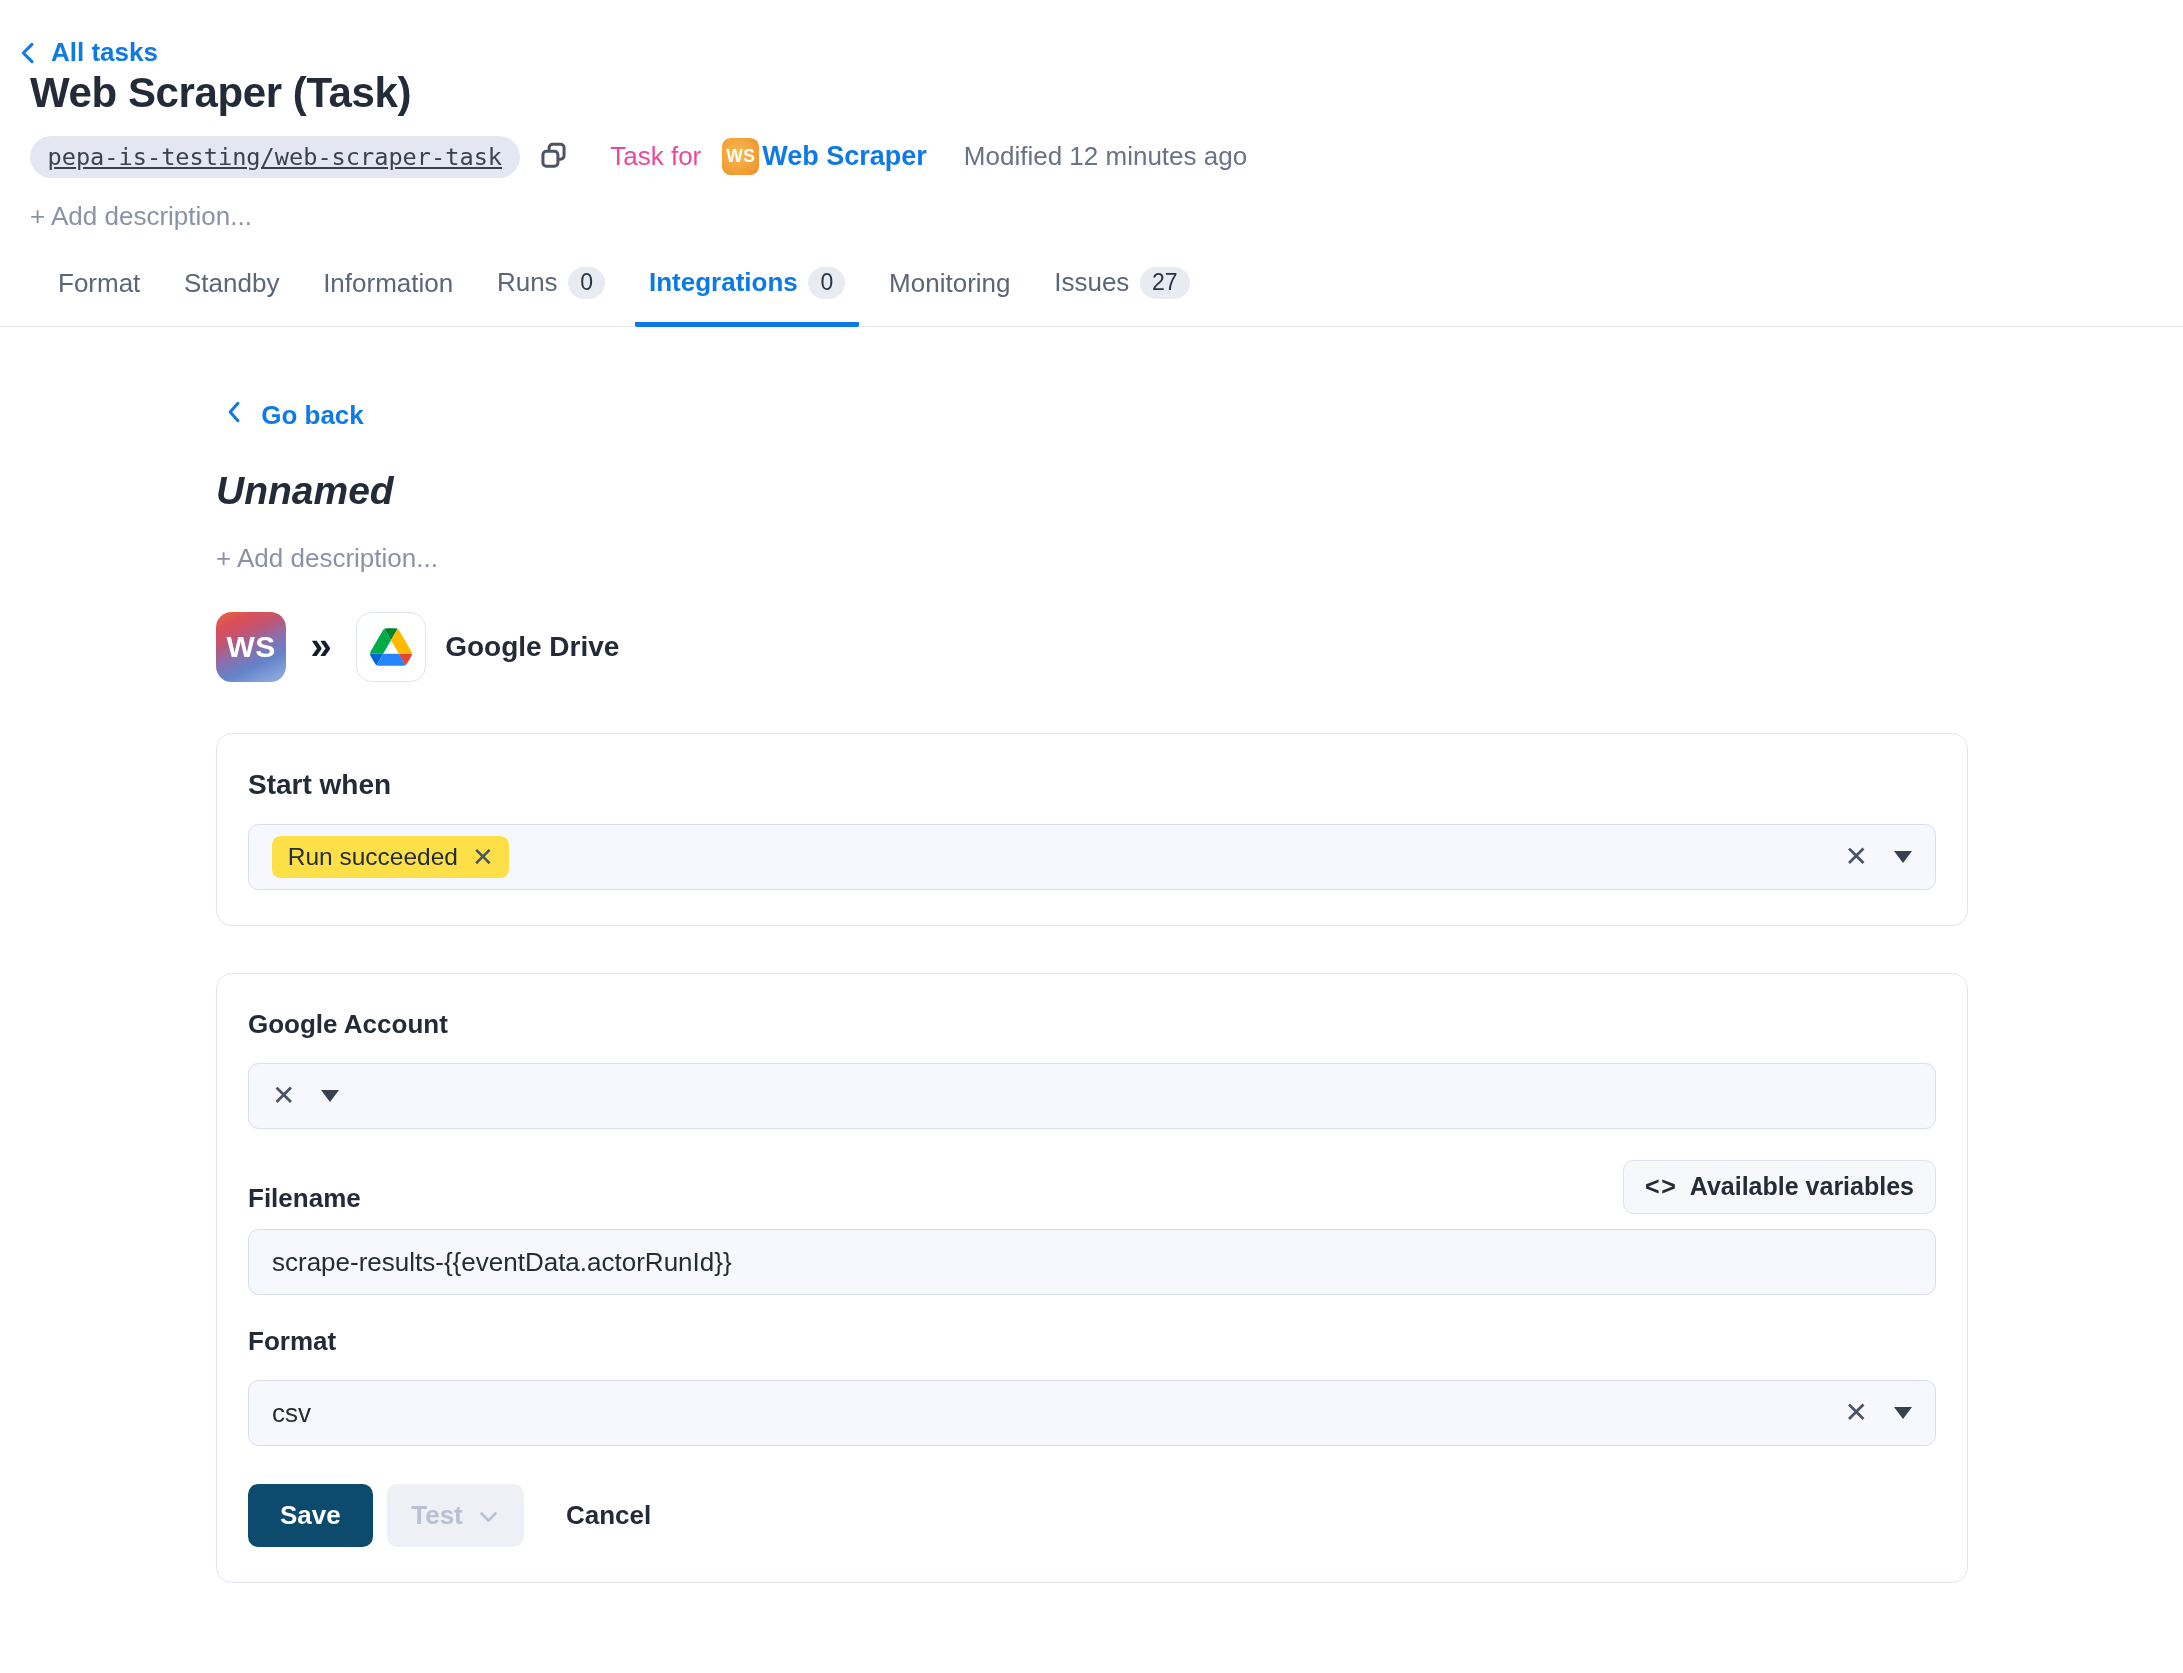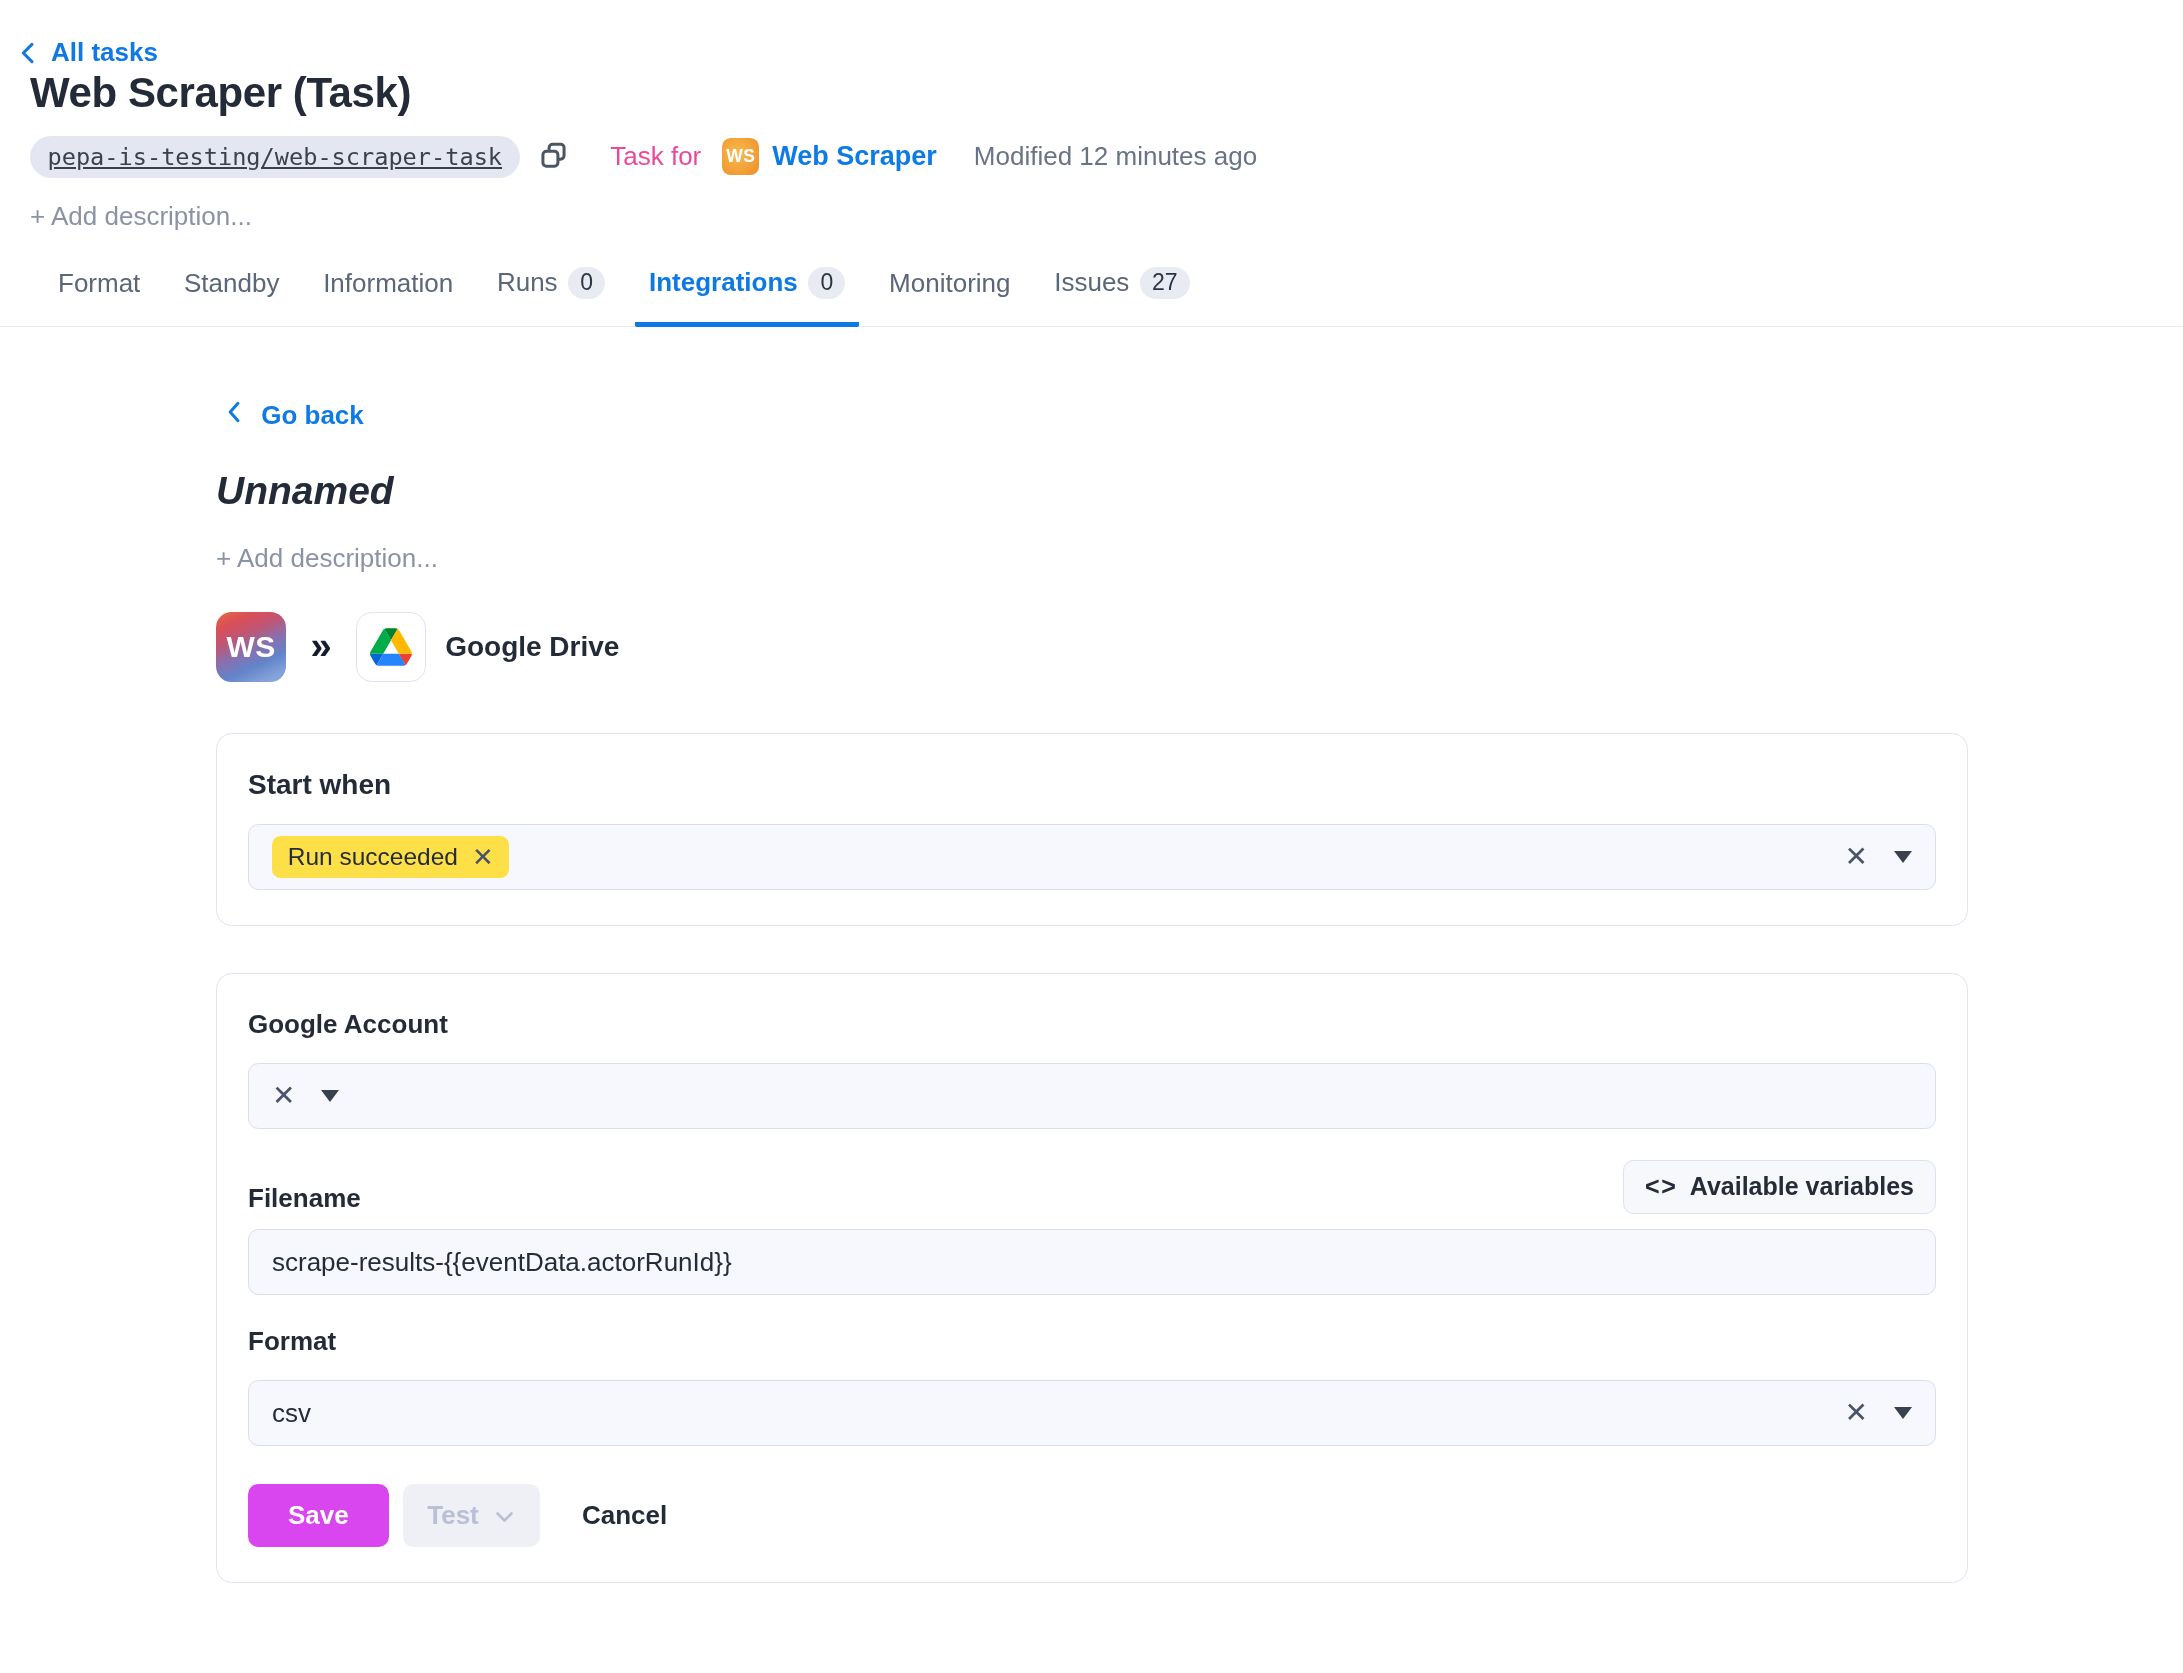--- a/index.html
+++ b/index.html
@@ -28,21 +28,21 @@
     background:#e4e7f1; border-radius:23px; padding:7px 17.5px;text-decoration:underline;
   }
   .copy-icon { margin-left:15.7px; cursor:pointer; display:flex; }
   .task-for { margin-left:38px; color:#ec4899; font-size:26px; }
   .ws-icon-sm {
     margin-left:21px; width:37px; height:37px; border-radius:8.7px;
     background:radial-gradient(circle at 42% 42%, #f8bb53 0%, #f2a238 55%, #ec8c2a 100%);
     color:#fff; font-size:17.5px; font-weight:800;
     display:flex; align-items:center; justify-content:center; letter-spacing:0.4px;
   }
-  .actor-link { margin-left:13px; color:#0f7ae5; font-size:27px; font-weight:700; cursor:pointer;text-align:right; }
+  .actor-link { margin-left:3px; color:#0f7ae5; font-size:27px; font-weight:700; cursor:pointer;text-align:right; }
   .modified { margin-left:37px; color:#697386; font-size:26px; }
   .add-desc { margin-top:23px; color:#8a93a6; font-size:26px; cursor:pointer; }
 
   .header-actions { position:absolute; top:150px; right:46px; display:flex; align-items:center; gap:19px; }
   .btn { border:none; cursor:pointer; font-family:inherit; display:flex; align-items:center; justify-content:center; }
   .btn-green {
     background:#188a3c; color:#fff; height:59px; padding:0 26px;
     border-radius:10.5px; font-size:26px; font-weight:700; gap:14px;
   }
   .btn-light {
@@ -125,21 +125,21 @@
     background:#f7f8fc; border:1.7px solid #dde2f0; border-radius:10.5px;
     height:54px; padding:0 21px; gap:12.2px; font-size:25px; font-weight:600; color:#252b37;
   }
   .vars-code-icon { font-size:25px; font-weight:600; color:#252b37; letter-spacing:1.7px; }
   .text-input {
     margin-top:15.7px; width:100%; height:66px; background:#f7f8fd; border:1.7px solid #d8ddef;
     border-radius:10.5px; font-family:inherit; font-size:26px; color:#252b37; padding:0 23px;
   }
 
   .actions-row { margin-top:38px; display:flex; align-items:center; }
-  .btn-save { background:#d946ef; color:#fff; height:63px; padding:0 40px; border-radius:10.5px; font-size:26px; font-weight:700; }
+  .btn-save { background:#0c4a6e; color:#fff; height:63px; padding:0 32px; border-radius:10.5px; font-size:26px; font-weight:700; }
   .btn-test {
     margin-left:14px; background:#eef0f6; color:#b9c0d4; height:63px; padding:0 24.5px;
     border-radius:10.5px; font-size:26px; font-weight:700; gap:15.7px; cursor:default;
   }
   .btn-cancel { margin-left:42px; background:transparent; color:#242b38; font-size:26px; font-weight:700; height:63px; }
 </style>
 </head>
 <body>
 
 <div class="header">

